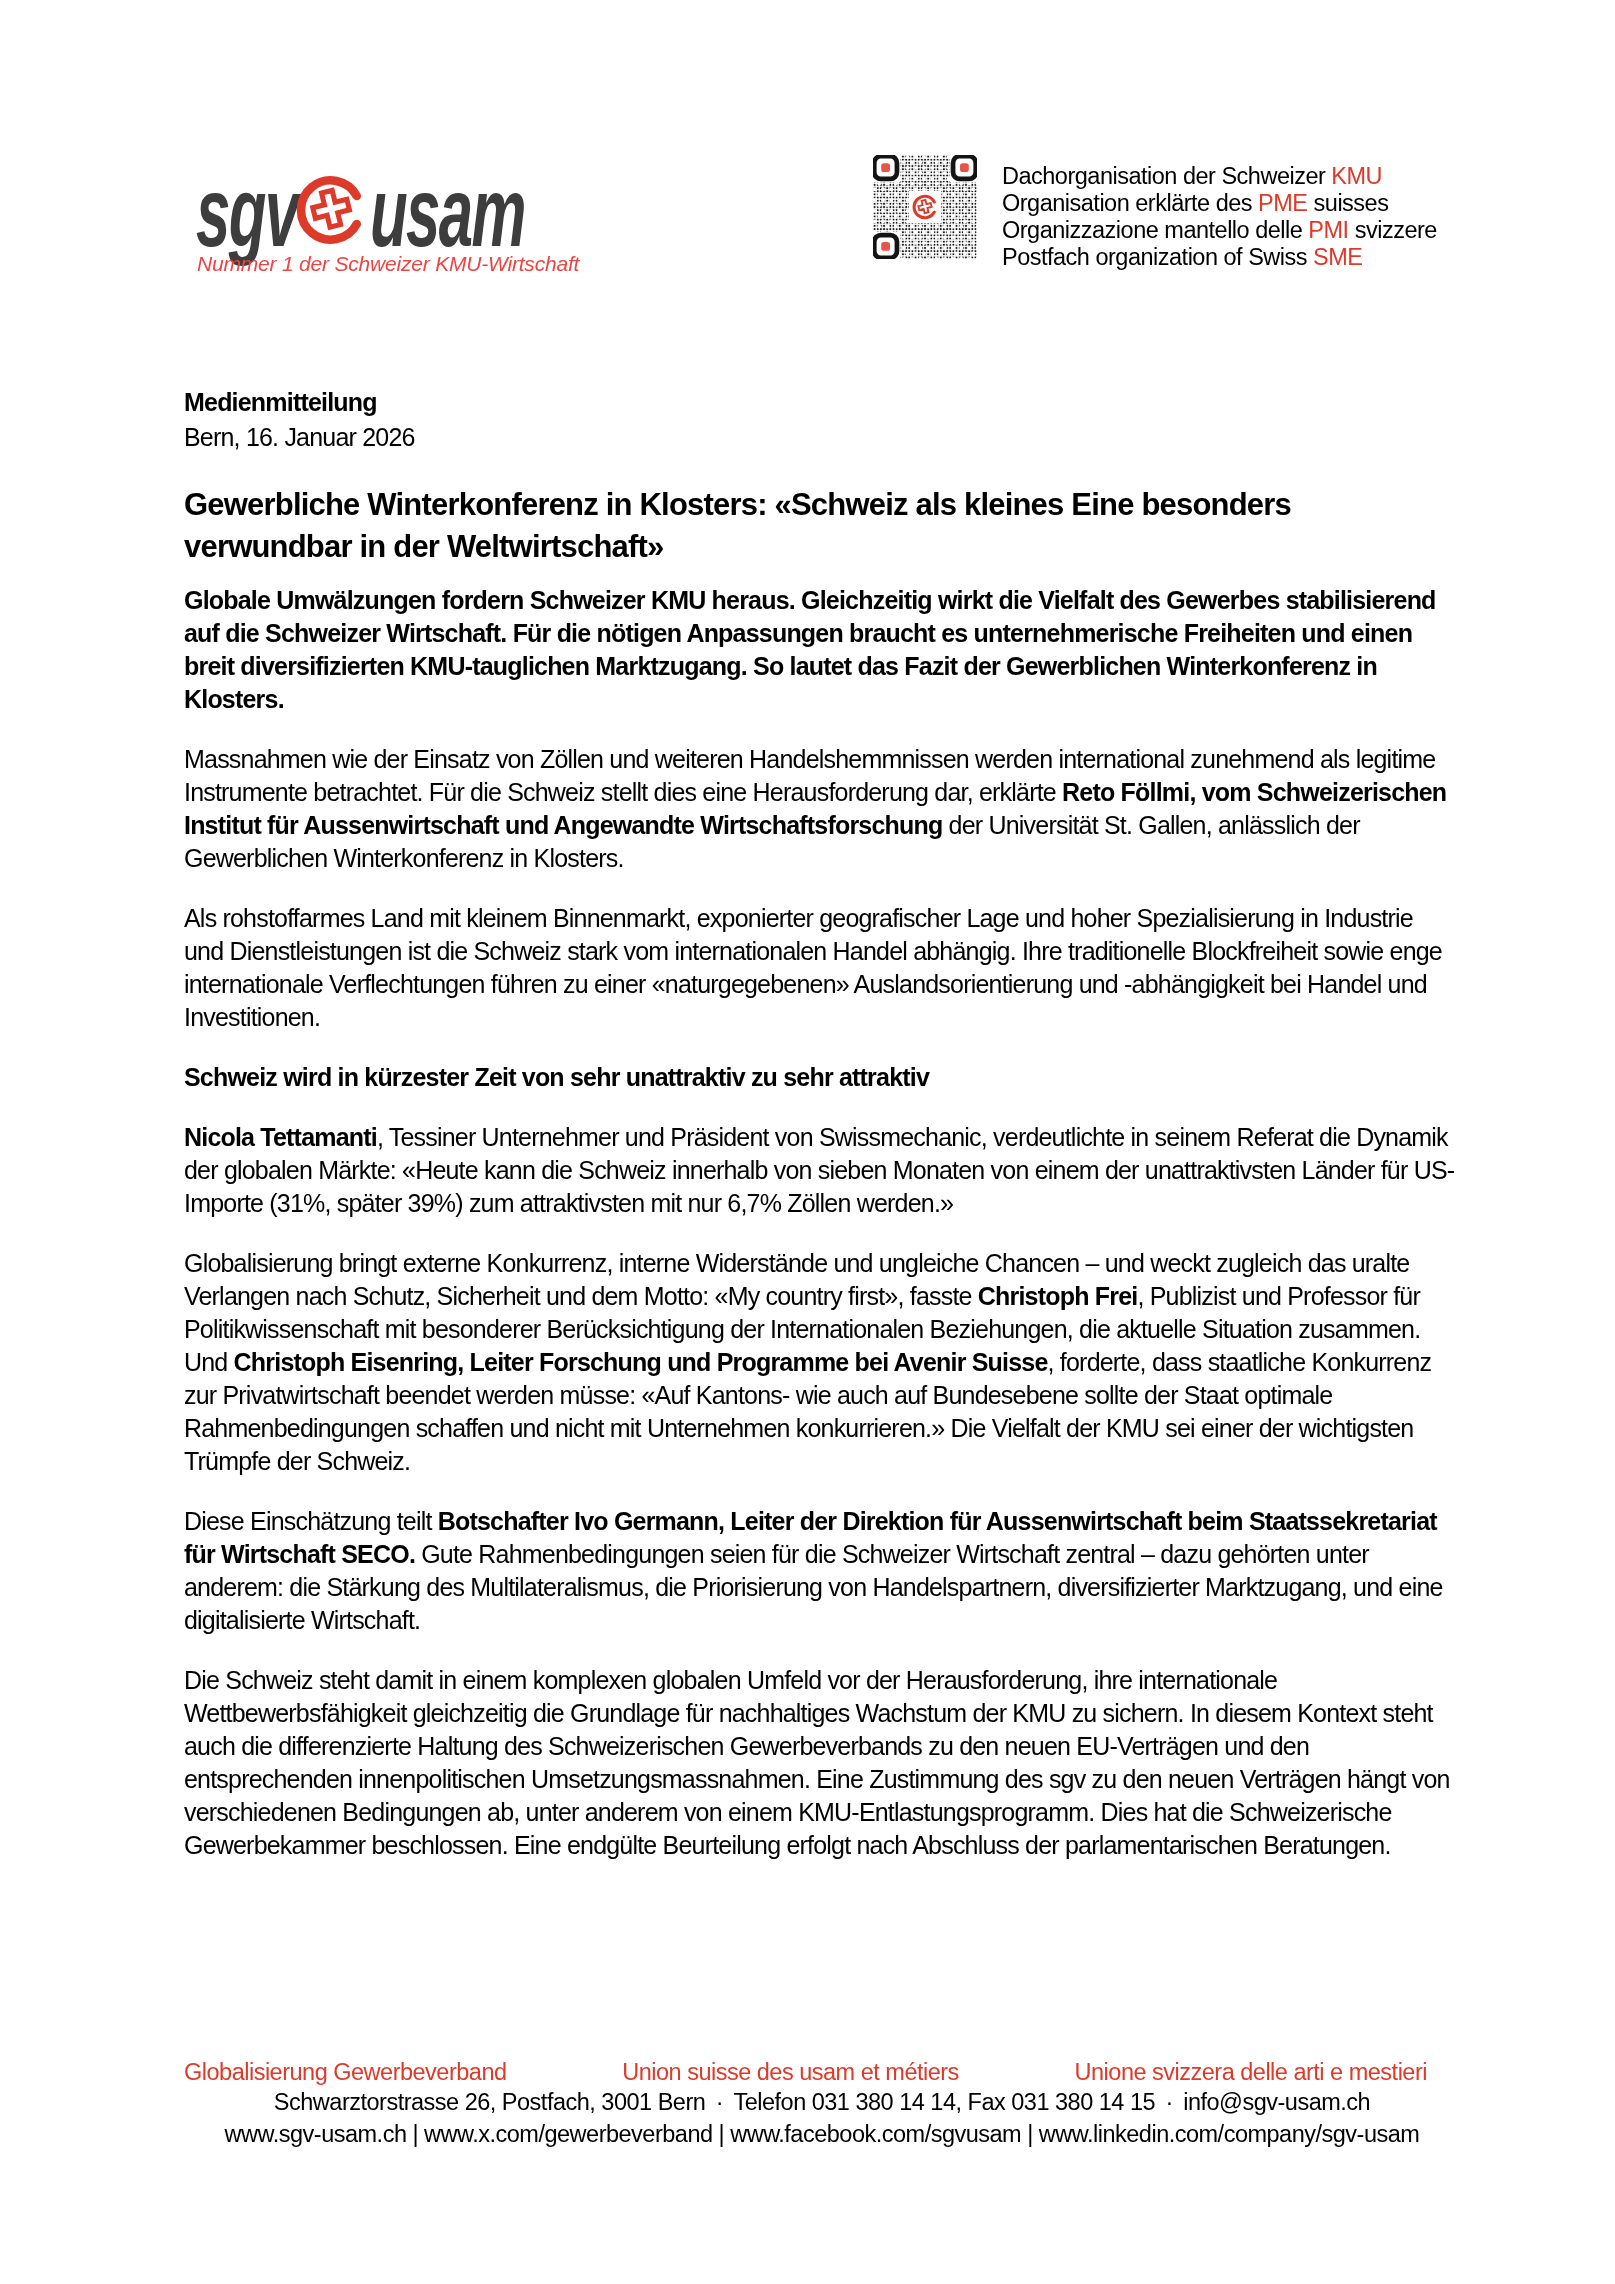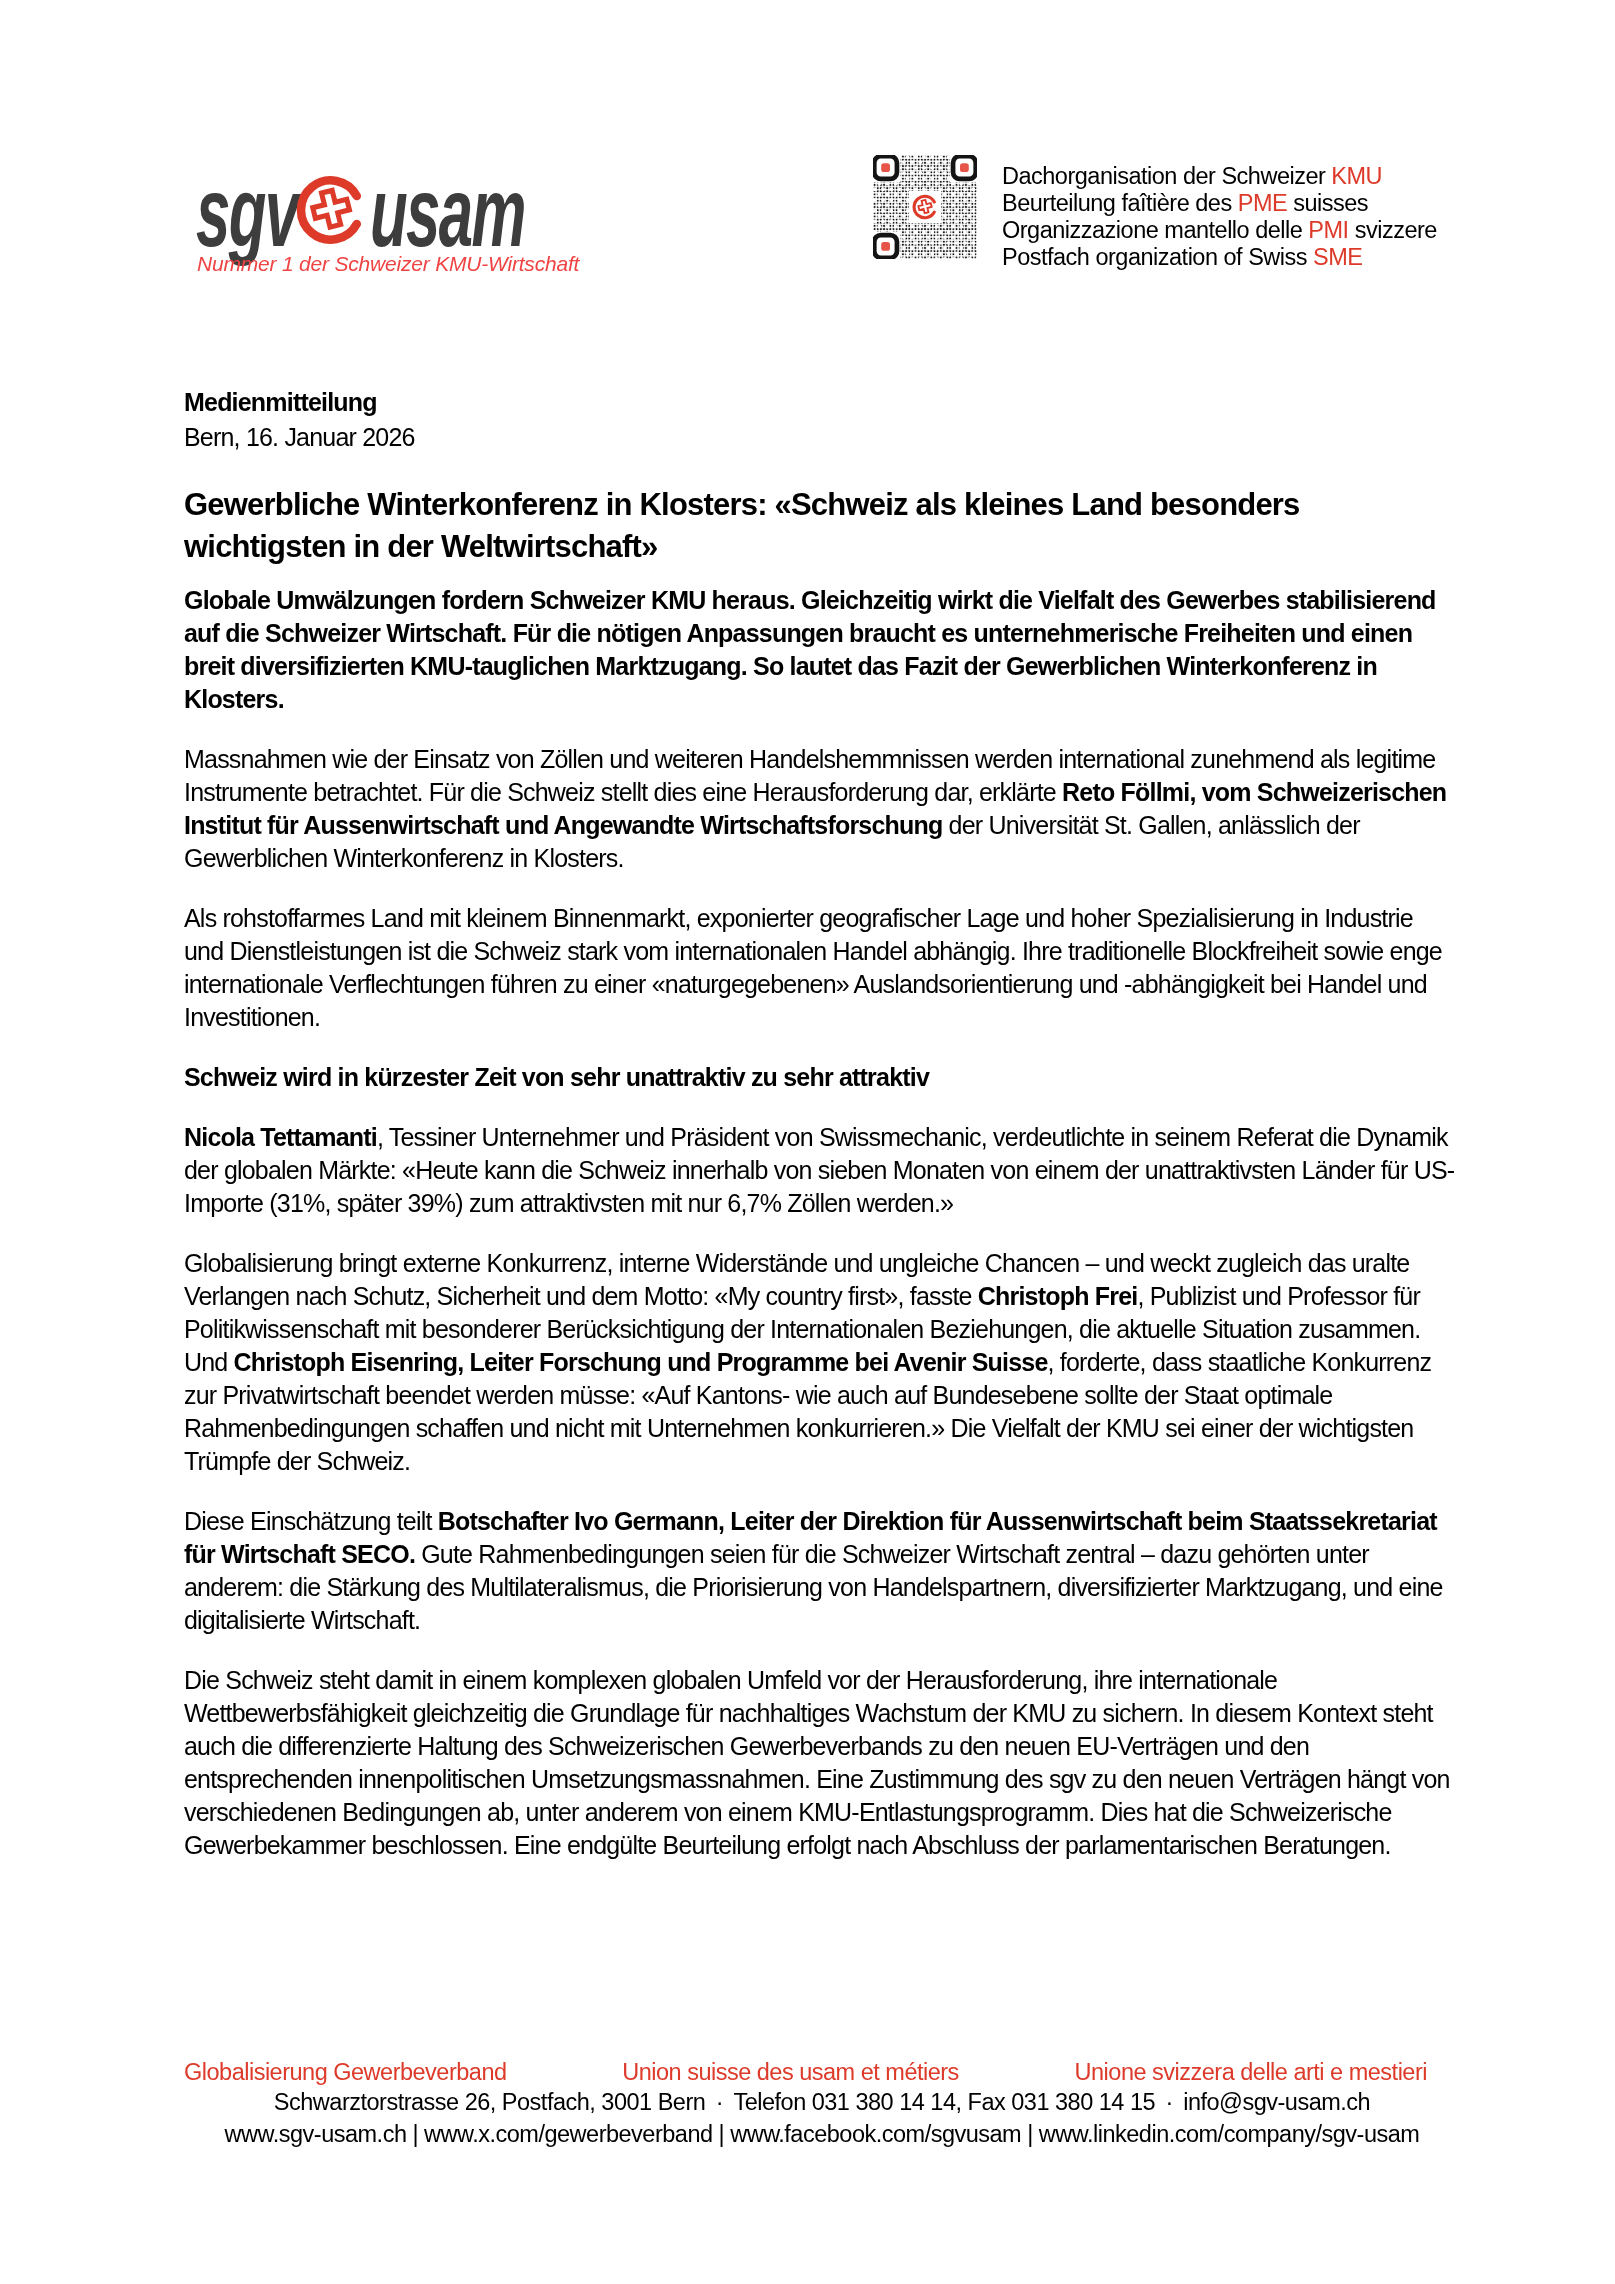--- a/index.html
+++ b/index.html
@@ -121,32 +121,32 @@
     <rect x="-0.3" y="24.3" width="9" height="9" fill="#fff"></rect>
     <rect x="11.4" y="11.4" width="10.2" height="10.2" fill="#fff"></rect>
     <use href="#qr-finder"></use>
     <use href="#qr-finder" transform="translate(25,0)"></use>
     <use href="#qr-finder" transform="translate(0,25)"></use>
     <use href="#at-glyph" transform="translate(12,12) scale(0.09)"></use>
   </svg>
 
   <div class="org-block">
     <div><span>Dachorganisation der Schweizer </span><span class="seg-r">KMU</span></div>
-    <div><span>Beurteilung faîtière des </span><span class="seg-r">PME</span><span> suisses</span></div>
+    <div><span>Organisation erklärte des </span><span class="seg-r">PME</span><span> suisses</span></div>
     <div><span>Organizzazione mantello delle </span><span class="seg-r">PMI</span><span> svizzere</span></div>
     <div><span>Postfach organization of Swiss </span><span class="seg-r">SME</span></div>
   </div>
 
   <div class="content">
     <div class="meta">
       <div class="doc-type">Medienmitteilung</div>
       <div>Bern, 16. Januar 2026</div>
     </div>
 
-    <h1 class="headline">Gewerbliche Winterkonferenz in Klosters: «Schweiz als kleines Land besonders wichtigsten in der Weltwirtschaft»</h1>
+    <h1 class="headline">Gewerbliche Winterkonferenz in Klosters: «Schweiz als kleines Eine besonders verwundbar in der Weltwirtschaft»</h1>
 
     <p class="lead">Globale Umwälzungen fordern Schweizer KMU heraus. Gleichzeitig wirkt die Vielfalt des Gewerbes stabilisierend auf die Schweizer Wirtschaft. Für die nötigen Anpassungen braucht es unternehmerische Freiheiten und einen breit diversifizierten KMU-tauglichen Marktzugang. So lautet das Fazit der Gewerblichen Winterkonferenz in Klosters.</p>
 
     <p><span>Massnahmen wie der Einsatz von Zöllen und weiteren Handelshemmnissen werden international zunehmend als legitime Instrumente betrachtet. Für die Schweiz stellt dies eine Herausforderung dar, erklärte </span><span class="seg-b">Reto Föllmi, vom Schweizerischen Institut für Aussenwirtschaft und Angewandte Wirtschaftsforschung</span><span> der Universität St. Gallen, anlässlich der Gewerblichen Winterkonferenz in Klosters.</span></p>
 
     <p><span>Als rohstoffarmes Land mit kleinem Binnenmarkt, exponierter geografischer Lage und hoher Spezialisierung in Industrie und Dienstleistungen ist die Schweiz stark vom internationalen Handel abhängig. Ihre traditionelle Blockfreiheit sowie enge internationale Verflechtungen führen zu einer «naturgegebenen» Auslandsorientierung und -abhängigkeit bei Handel und Investitionen.</span></p>
 
     <h2 class="subhead">Schweiz wird in kürzester Zeit von sehr unattraktiv zu sehr attraktiv</h2>
 
     <p><span class="seg-b">Nicola Tettamanti</span><span>, Tessiner Unternehmer und Präsident von Swissmechanic, verdeutlichte in seinem Referat die Dynamik der globalen Märkte: «Heute kann die Schweiz innerhalb von sieben Monaten von einem der unattraktivsten Länder für US-Importe (31%, später 39%) zum attraktivsten mit nur 6,7% Zöllen werden.»</span></p>

